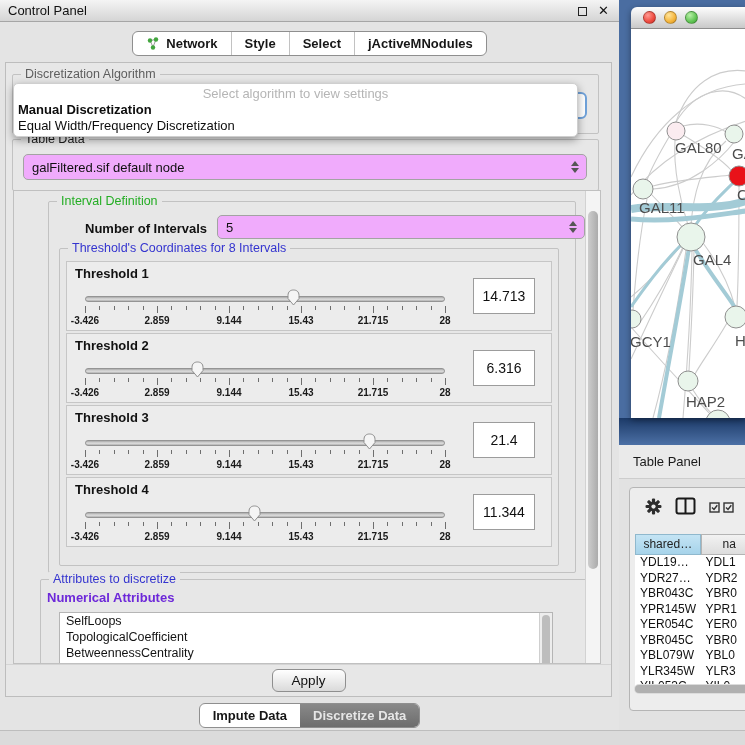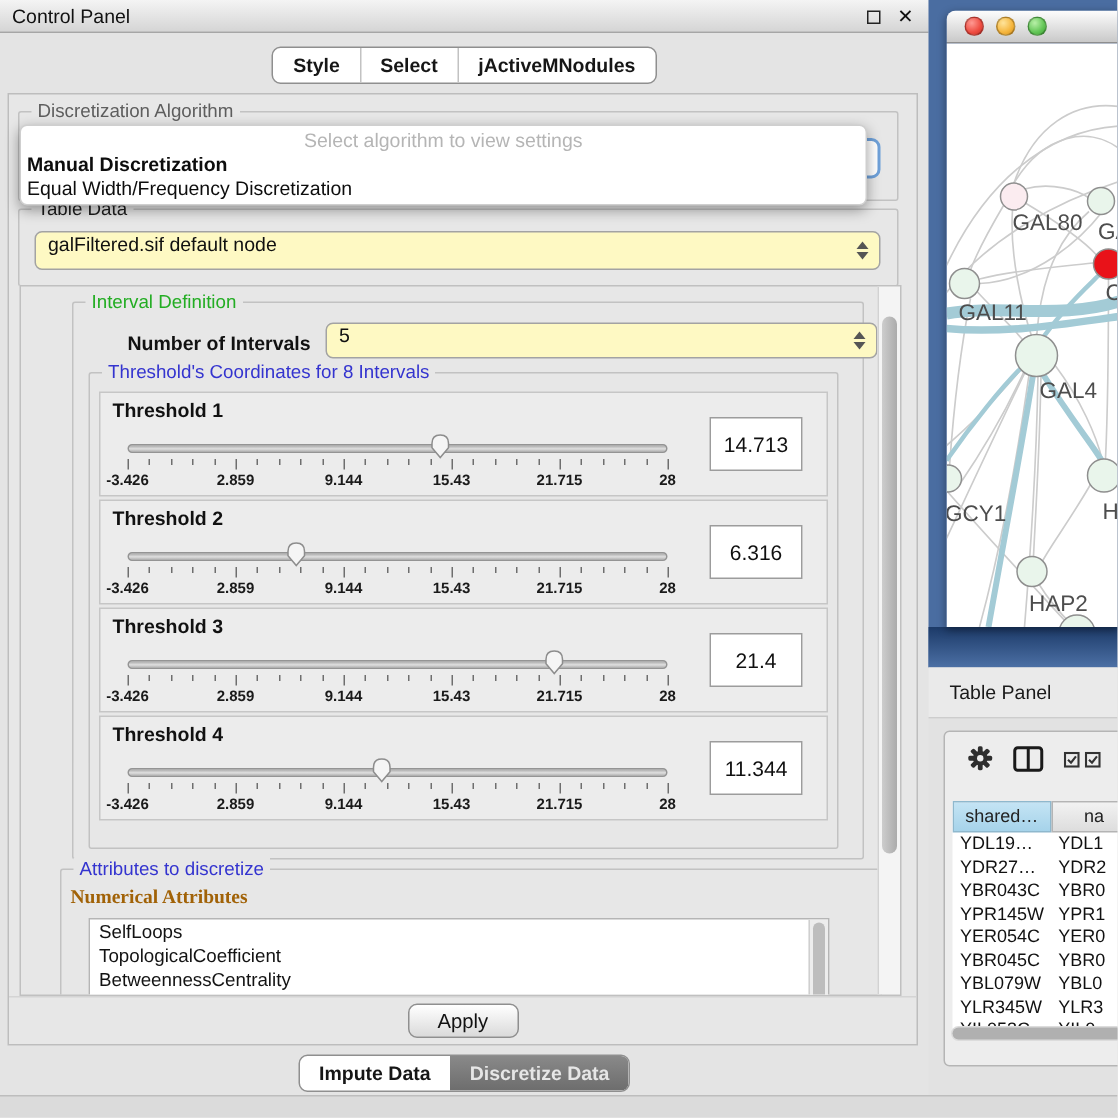--- a/index.html
+++ b/index.html
@@ -39,22 +39,22 @@
   #algo-combo{position:absolute;left:10px;right:11px;top:17px;height:27px;background:#fff;
     border:2px solid #6fa1d9;border-radius:6px;}
 
   .popup{position:absolute;left:7px;top:20px;width:565px;height:54px;background:#fff;
     border:1px solid #cfcfcf;border-radius:5px;box-shadow:0 3px 9px rgba(0,0,0,.38);z-index:40;padding-top:2px;}
   .popup .opt{height:16px;line-height:16px;font-size:13px;padding-left:4px;color:#0d0d0d;white-space:nowrap;}
   .popup .opt.placeholder{text-align:center;color:#b5b5b5;padding-left:0;}
   .popup .opt.bold{font-weight:bold;}
 
   #tabledata-group{left:6px;top:76px;width:587px;height:52px;}
-  .combo{position:absolute;background:#fef9c3;border:1px solid #a3a3a3;border-radius:5px;
-    font-size:13px;color:#101010;padding-left:8px;display:flex;align-items:flex-start;}
+  .combo{position:absolute;background:#f0abfc;border:1px solid #a3a3a3;border-radius:5px;
+    font-size:13px;color:#101010;padding-left:8px;display:flex;align-items:center;}
   .spinner{position:absolute;right:7px;top:50%;transform:translateY(-50%);display:flex;flex-direction:column;gap:2px;}
   .spinner .up{width:0;height:0;border-left:4px solid transparent;border-right:4px solid transparent;border-bottom:5px solid #555;}
   .spinner .dn{width:0;height:0;border-left:4px solid transparent;border-right:4px solid transparent;border-top:5px solid #555;}
   #tabledata-combo{left:10px;right:11px;top:14px;height:26px;}
 
   #scroll-region{position:absolute;left:7px;top:127px;width:588px;height:474px;
     border:1px solid #c0c0c0;background:#e7e7e7;overflow:hidden;}
   .vscroll{position:absolute;right:0;top:0;bottom:0;width:15px;background:#f4f4f4;border-left:1px solid #d2d2d2;}
   .vscroll .thumb{position:absolute;left:2px;width:10px;border-radius:5px;
     background:linear-gradient(90deg,#cdcdcd,#ababab);}
@@ -73,21 +73,21 @@
   .thumb-sl{position:absolute;top:-1px;width:15px;height:17px;margin-left:-7px;}
   .ticks{position:absolute;left:0;right:0;top:16px;height:8px;}
   .tick{position:absolute;top:0;width:1px;height:4px;background:#6e6e6e;}
   .tick.major{height:7px;}
   .tick-labels{position:absolute;left:0;right:0;top:25px;height:12px;}
   .tick-lab{position:absolute;transform:translateX(-50%);font-size:10px;font-weight:bold;color:#1a1a1a;white-space:nowrap;}
   .value-box{position:absolute;right:16px;top:16px;width:62px;height:36px;background:#fff;
     border:1px solid #9c9c9c;font-size:14px;color:#101010;text-align:center;line-height:34px;}
 
   #attr-group{left:26px;top:388px;width:548px;height:110px;}
-  #attr-subtitle{position:absolute;left:6px;top:10px;font-size:13px;font-weight:bold;color:#a16207;font-family:Liberation Serif, serif;}
+  #attr-subtitle{position:absolute;left:6px;top:10px;font-size:13px;font-weight:bold;color:#6d28d9;}
   #attr-list{position:absolute;left:18px;top:32px;width:494px;height:72px;background:#fff;
     border:1px solid #b5b5b5;overflow:hidden;}
   .attr-item{height:16px;line-height:16px;font-size:12.5px;color:#131313;padding-left:6px;white-space:nowrap;}
   #attr-vscroll{position:absolute;right:0;top:0;bottom:0;width:13px;background:#ededed;border-left:1px solid #cfcfcf;}
   #attr-vthumb{position:absolute;left:2px;top:2px;width:8px;height:62px;border-radius:4px;background:#bdbdbd;}
 
   .apply-row{position:absolute;left:0;right:0;top:601px;height:32px;display:flex;justify-content:center;align-items:center;
     border-top:1px solid #d4d4d4;}
   .apply-btn{width:74px;height:23px;border:1px solid #8f8f8f;border-radius:6px;
     background:linear-gradient(#ffffff,#dadada);font-size:13.5px;color:#111;
@@ -136,20 +136,35 @@
     <div class="cp-titlebar">
       <span class="cp-title">Control Panel</span>
       <span class="win-btns">
         <span class="float-ic"></span>
         <span class="close-ic">✕</span>
       </span>
     </div>
 
     <div class="tabbar-wrap" id="top-tabs-wrap">
       <div class="tabbar" id="top-tabs">
+          <div class="seg">
+            <span style="display: flex;">
+              <svg width="14" height="14" viewBox="0 0 14 14">
+                <g stroke="#9a9a9a" stroke-width="1">
+                  <line x1="4" y1="3.5" x2="10" y2="2.5"></line>
+                  <line x1="4" y1="3.5" x2="7" y2="10"></line>
+                  <line x1="10" y1="2.5" x2="7" y2="10"></line>
+                </g>
+                <circle cx="4" cy="3.5" r="2.2" fill="#42a53e"></circle>
+                <circle cx="10" cy="2.5" r="2.2" fill="#42a53e"></circle>
+                <circle cx="7" cy="10.5" r="2.2" fill="#42a53e"></circle>
+              </svg>
+            </span>
+            <span>Network</span>
+          </div>
           <div class="seg">
             <span>Style</span>
           </div>
           <div class="seg">
             <span>Select</span>
           </div>
           <div class="seg">
             <span>jActiveMNodules</span>
           </div>
         </div>

